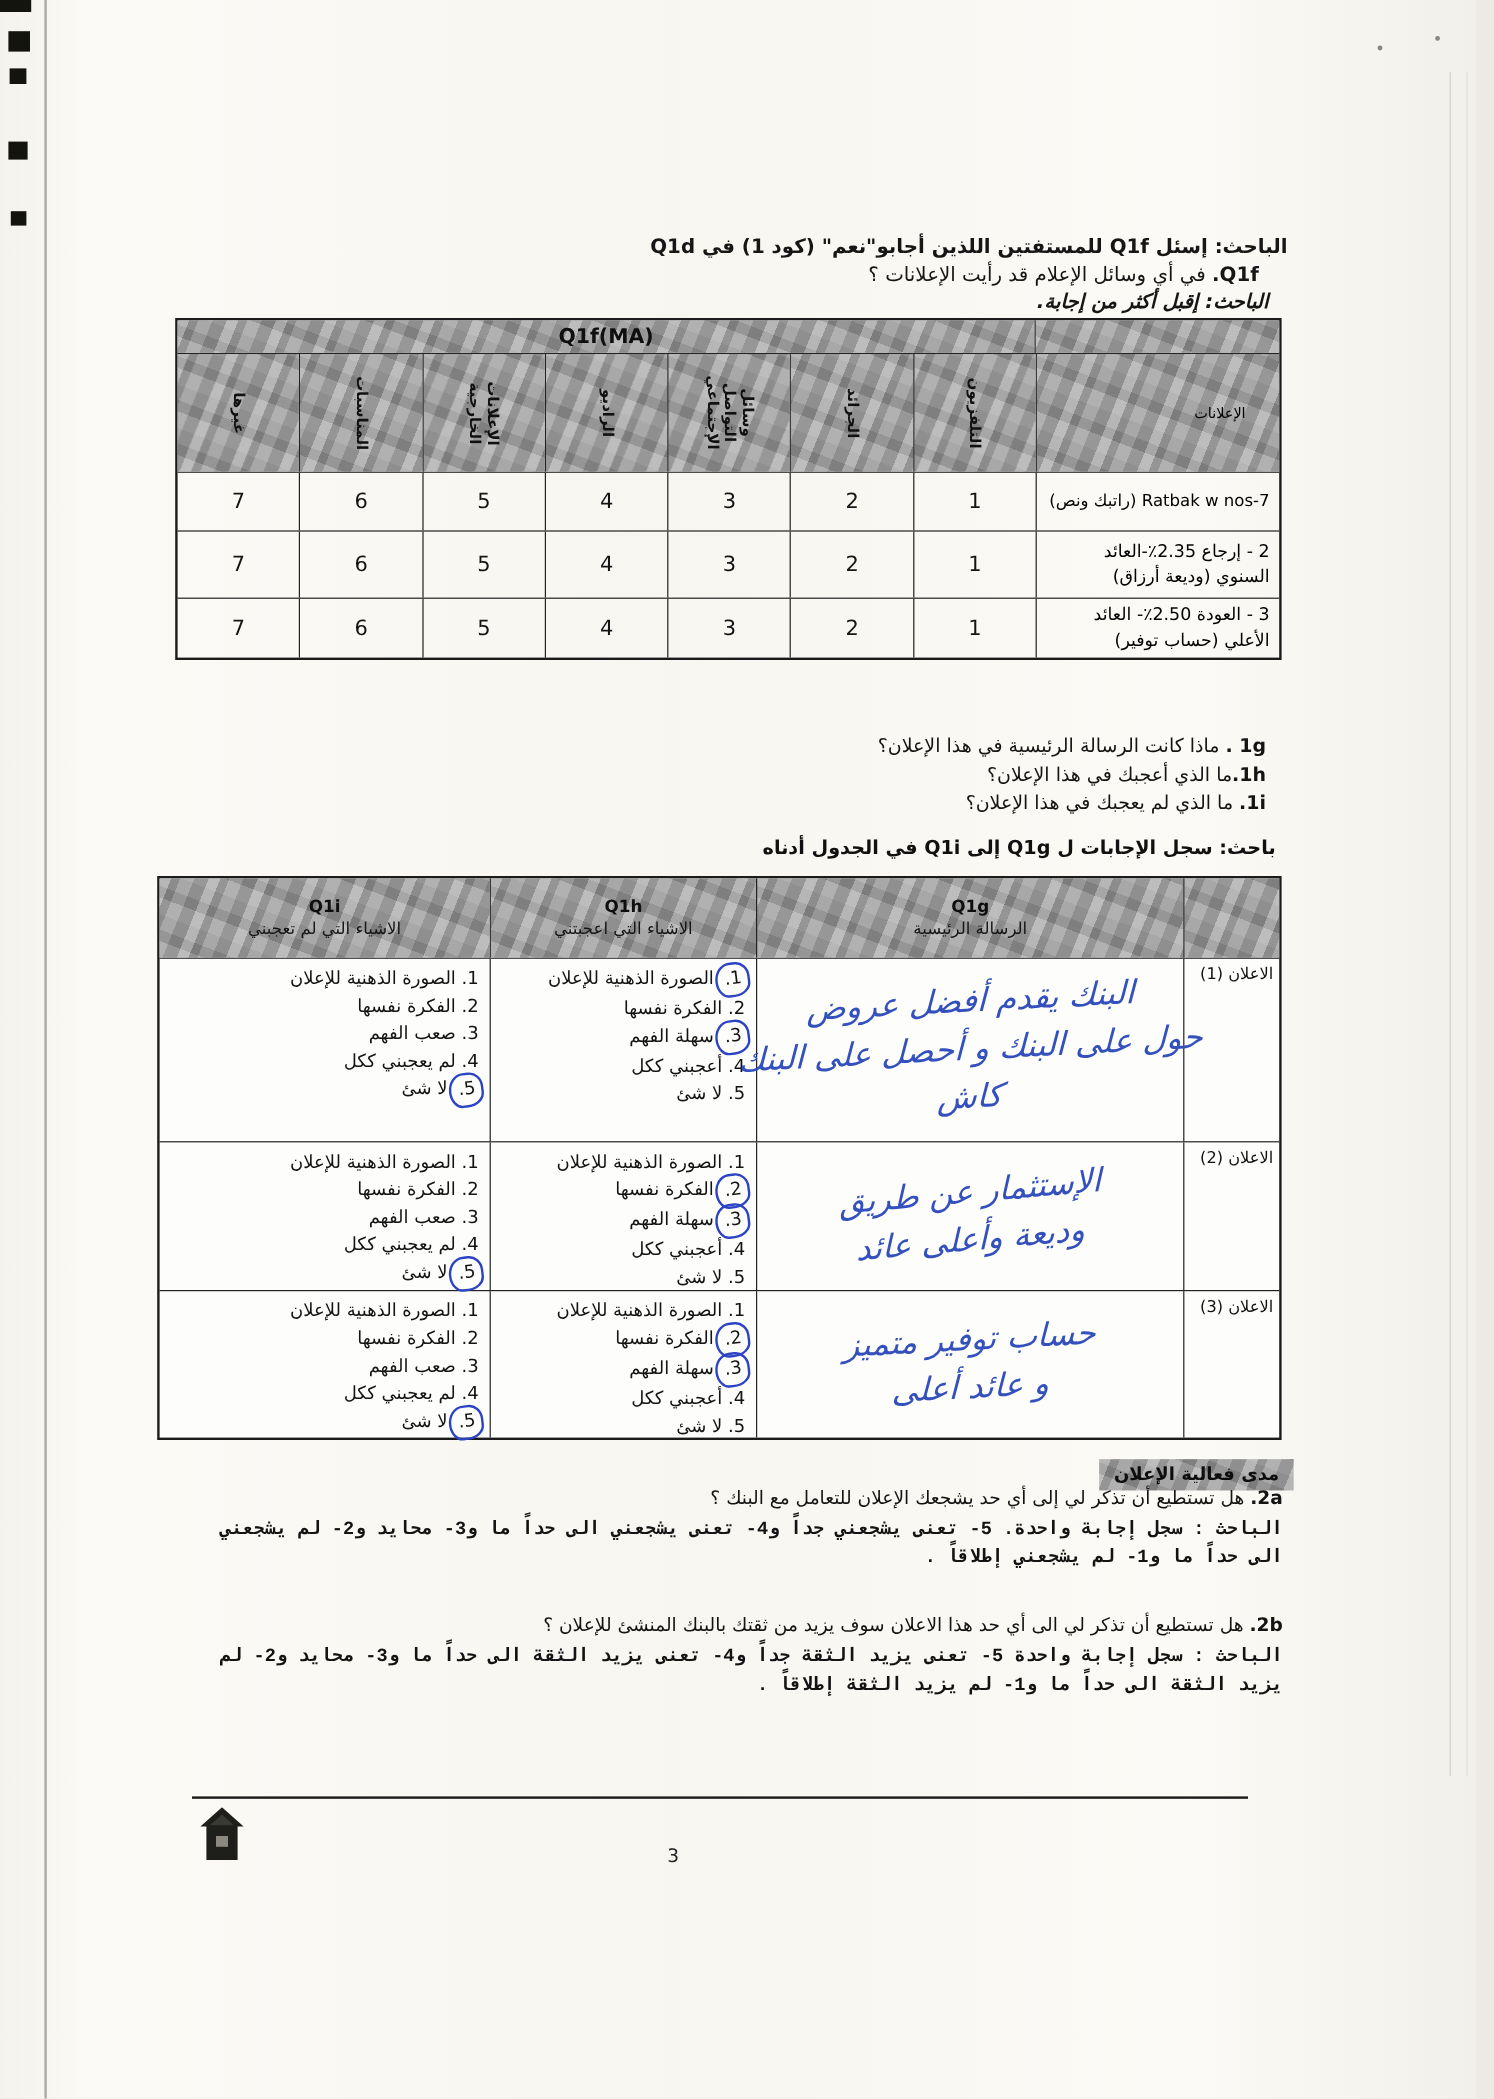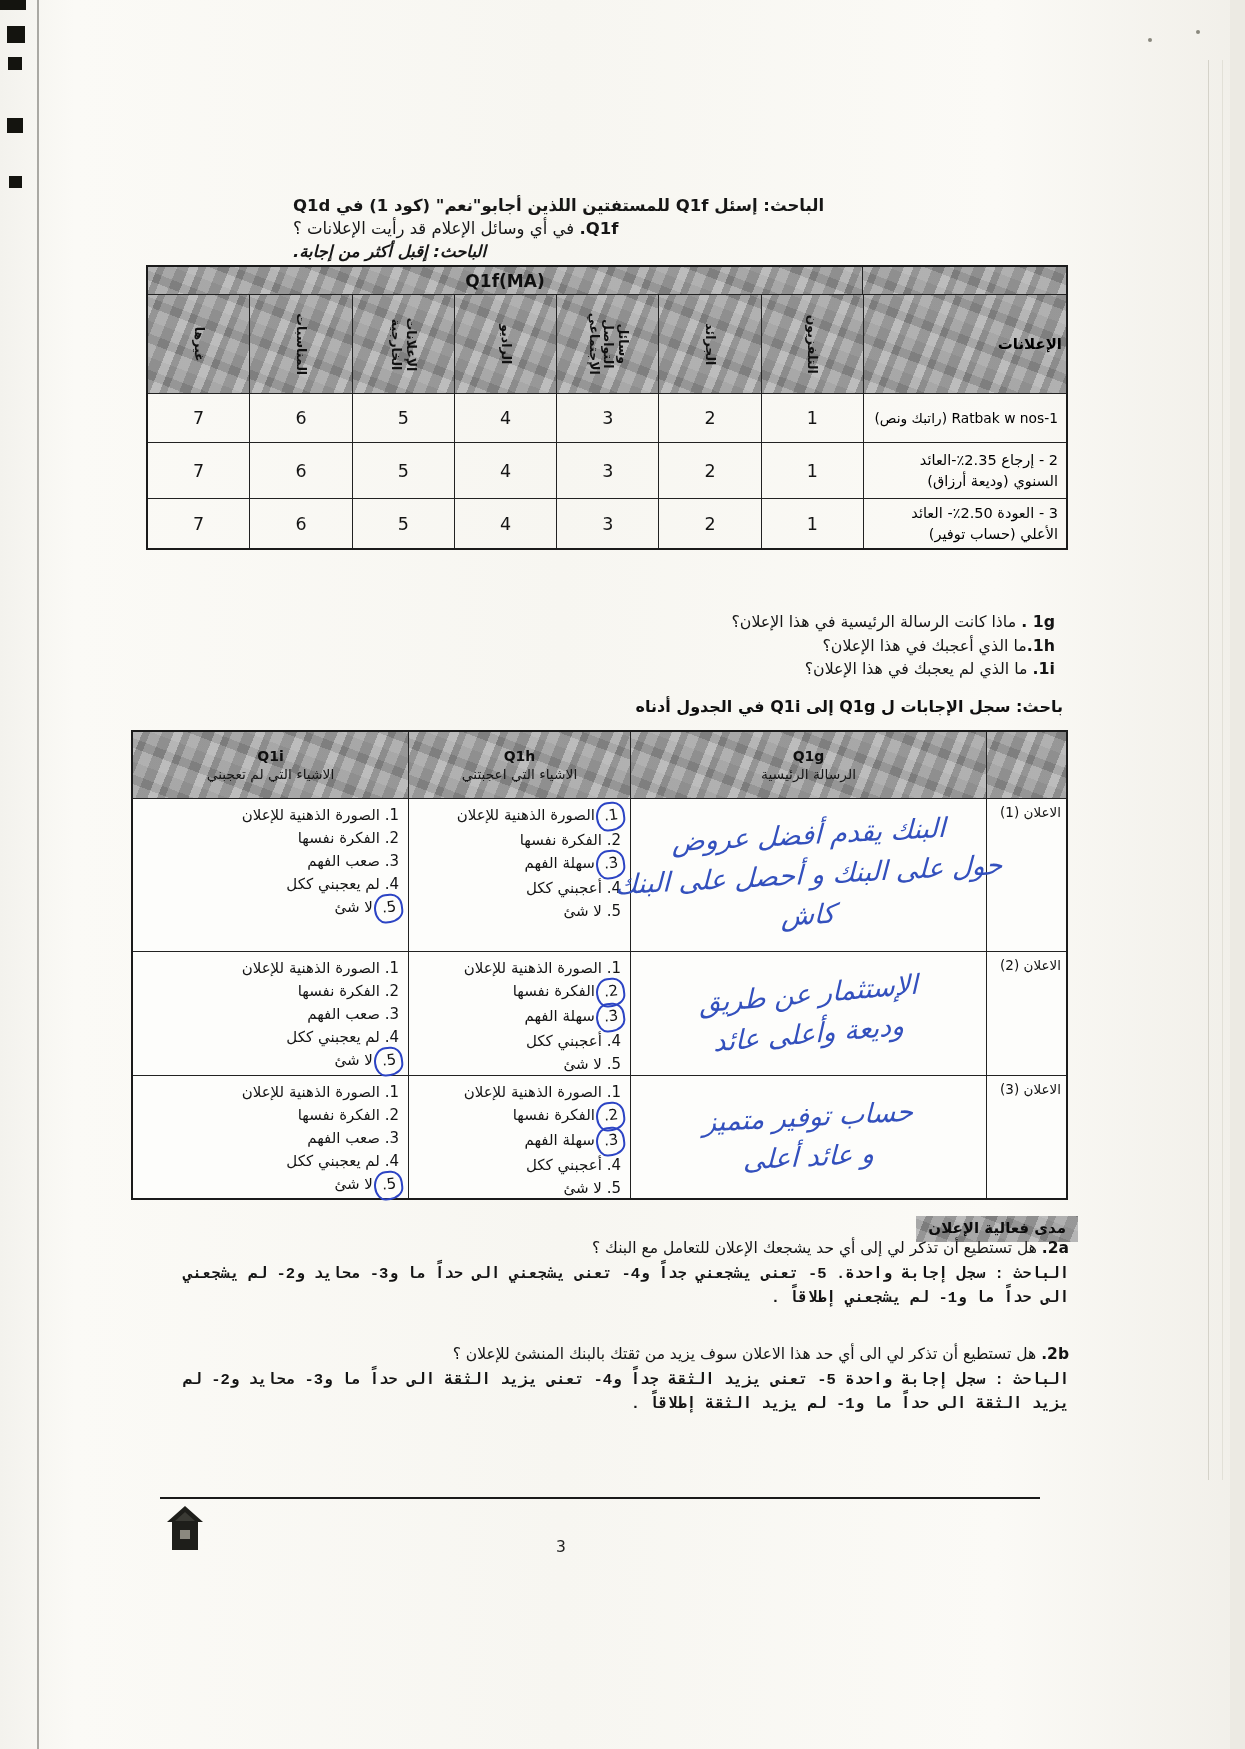--- a/index.html
+++ b/index.html
@@ -11,36 +11,36 @@
   .edgeR2{position:absolute;left:1222px;top:60px;height:1420px;width:1px;background:#dcd9cf;opacity:.7;}
   .edgeBand{position:absolute;left:1230px;top:0;height:100%;width:15px;background:#eceae3;}
   .mark{position:absolute;background:#14140f;}
   .speck{position:absolute;background:#8a887e;border-radius:50%;}
 
   .gray{background-color:#9c9c9c;background-image:
     repeating-linear-gradient(112deg, rgba(255,255,255,.22) 0 9px, rgba(0,0,0,.13) 9px 16px, rgba(255,255,255,.07) 16px 27px, rgba(40,40,40,.15) 27px 38px),
     repeating-linear-gradient(21deg, rgba(255,255,255,.15) 0 13px, rgba(0,0,0,.09) 13px 22px, rgba(255,255,255,.05) 22px 34px);}
 
   .b{font-weight:bold;}
-  .intro{position:absolute;top:194px;right:172px;width:780px;text-align:left;font-size:16.5px;line-height:23px;color:#161616;}
+  .intro{position:absolute;top:194px;right:172px;width:780px;text-align:right;font-size:16.5px;line-height:23px;color:#161616;}
   .intro .ind1{margin-right:24px;}
   .intro .ind2{margin-right:16px;font-style:italic;}
 
   
   .t1{position:absolute;top:265px;right:177px;width:918px;border:2px solid #1b1b1b;}
   .t1row{display:flex;}
   .t1row + .t1row{border-top:1.5px solid #222;}
   .t1 .cell{border-left:1.4px solid #222;}
   .t1 .cell:last-child{border-left:none;}
   .c-label{width:203px;flex:0 0 203px;}
   .c-num{flex:1 1 0;display:flex;align-items:center;justify-content:center;}
   .t1title{height:27px;}
   .t1title .c-span{flex:1 1 0;display:flex;align-items:center;justify-content:center;font-weight:bold;font-size:17px;color:#0f0f0f;}
   .t1head{height:98px;}
-  .t1head .c-label{display:flex;align-items:center;justify-content:flex-start;padding-right:4px;font-weight:bold;font-size:15px;box-sizing:border-box;}
+  .t1head .c-label{display:flex;align-items:center;justify-content:flex-start;padding-right:28px;font-weight:normal;font-size:12px;box-sizing:border-box;}
   .rot{width:92px;transform:rotate(90deg);font-size:12.5px;line-height:14.5px;font-weight:bold;text-align:center;color:#101010;}
   .t1body .c-label{box-sizing:border-box;padding:4px 8px;font-size:14.5px;line-height:21px;text-align:right;display:flex;flex-direction:column;justify-content:center;}
   .t1body .val{font-size:17.5px;color:#151515;}
   .t1r1{height:48px;}
   .t1r1 .c-label{white-space:nowrap;font-size:13.8px;}
   .t1r2{height:55px;}
   .t1r3{height:49px;}
 
   .qblock1{position:absolute;top:610px;right:190px;width:680px;text-align:right;font-size:15.8px;line-height:23.5px;color:#141414;}
   .qnote{position:absolute;top:697px;right:182px;width:700px;text-align:right;font-weight:bold;font-size:16px;color:#101010;}
@@ -130,21 +130,21 @@
       <div class="cell c-num gray">
           <div class="rot">المناسبات</div>
         </div>
       <div class="cell c-num gray">
           <div class="rot">غيرها</div>
         </div>
     </div>
 
     <div class="t1row t1body t1r1">
       <div class="cell c-label">
-          <span>Ratbak w nos-1 (راتبك ونص)</span>
+          <span>Ratbak w nos-7 (راتبك ونص)</span>
         </div>
       <div class="cell c-num">
           <span class="val">1</span>
         </div>
       <div class="cell c-num">
           <span class="val">2</span>
         </div>
       <div class="cell c-num">
           <span class="val">3</span>
         </div>

